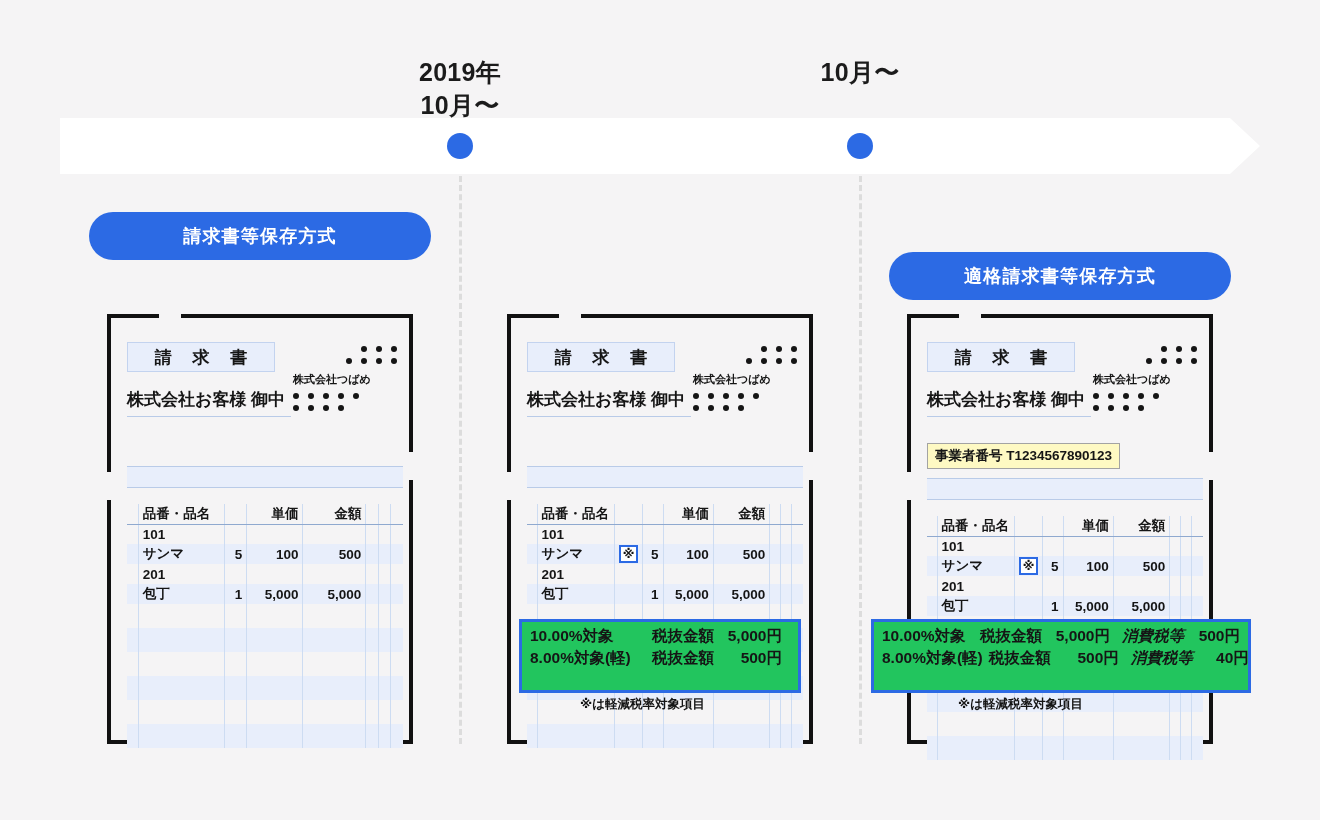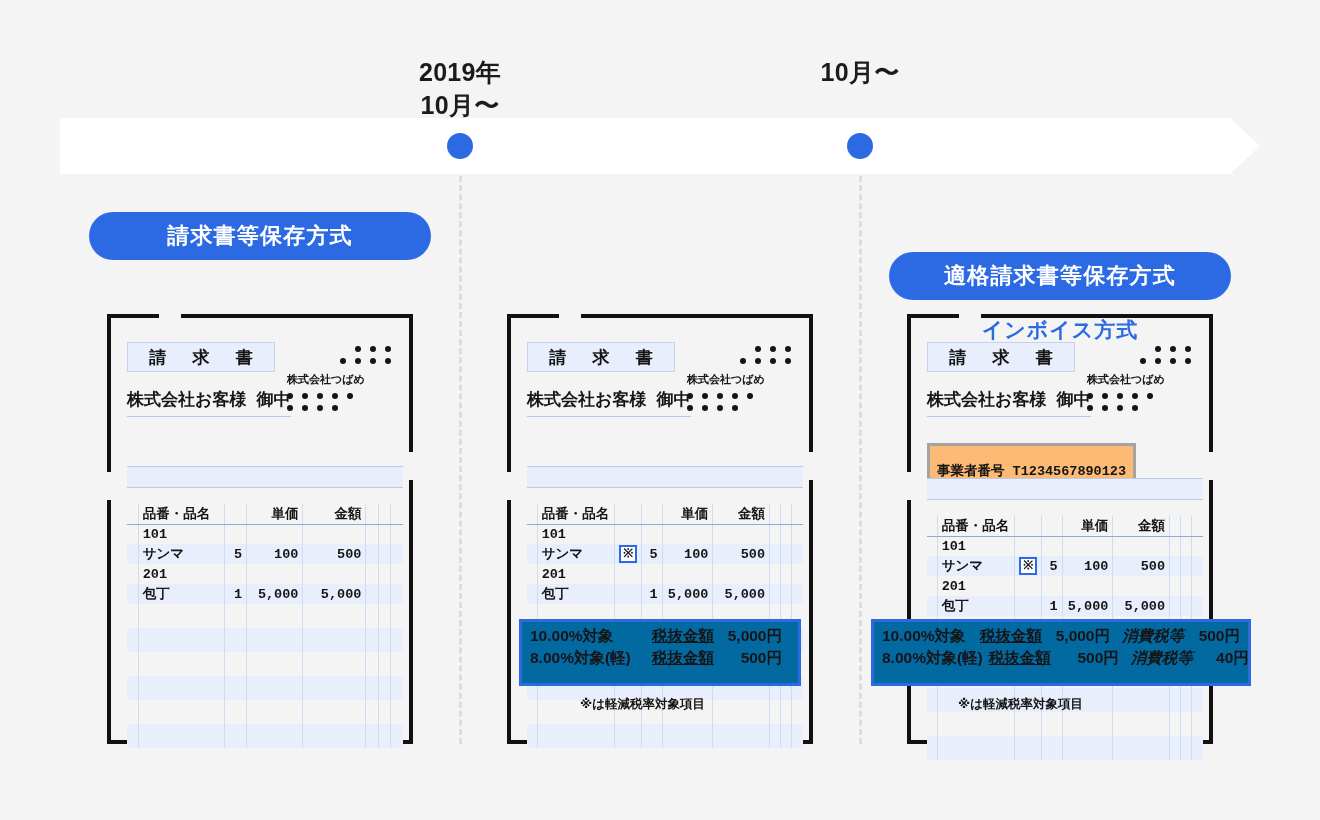--- a/index.html
+++ b/index.html
@@ -31,30 +31,30 @@
     position: absolute; top: 176px; width: 0; height: 568px;
     border-left: 3px dashed #dcdcdc;
   }
 
   
   .col { position: absolute; top: 212px; width: 400px; }
   .pill {
     width: 342px; margin: 0 auto; height: 48px; border-radius: 24px;
     background: #2c6ae4; color: #fff;
     display: flex; align-items: center; justify-content: center;
-    font-size: 22px; font-weight: 700; letter-spacing: 1.2px;
+    font-size: 18px; font-weight: 700; letter-spacing: 1.2px;
   }
   .pill.wide { width: 342px; margin-top: 40px; }
   .subtitle {
     margin-top: 16px; text-align: center;
     font-size: 21px; font-weight: 700; color: #2c6ae4; letter-spacing: 1px;
   }
 
   
-  .paper-wrap { position: absolute; top: 314px; width: 306px; height: 430px; font-family: Liberation Mono, monospace; }
+  .paper-wrap { position: absolute; top: 314px; width: 306px; height: 430px; }
   .frame { position: absolute; inset: 0; pointer-events: none; }
   .frame i { position: absolute; background: #111111; }
   
   .frame .t-l { left: 0; top: 0; height: 4px; width: 52px; }
   .frame .t-r { left: 74px; top: 0; height: 4px; right: 0; width: auto; }
   .frame .b-l { left: 0; bottom: 0; height: 4px; width: 52px; }
   .frame .b-r { left: 74px; bottom: 0; height: 4px; right: 0; width: auto; }
   .frame .l-t { left: 0; top: 0; width: 4px; height: 158px; }
   .frame .l-b { left: 0; top: 186px; width: 4px; bottom: 0; height: auto; }
   .frame .r-t { right: 0; top: 0; width: 4px; height: 138px; }
@@ -67,30 +67,30 @@
     display: flex; align-items: center; justify-content: center;
     font-size: 17px; font-weight: 700; letter-spacing: 8px; color: #151515;
     text-indent: 8px; margin-top: 24px;
   }
   .addressee {
     margin-top: 16px; width: 164px;
     font-size: 17px; font-weight: 700; color: #151515;
     padding-bottom: 5px; border-bottom: 1.5px solid #b9cbe8;
     white-space: nowrap;
   }
-  .issuer-block { position: absolute; right: 12px; top: 22px; width: 104px; text-align: left; }
+  .issuer-block { position: absolute; right: 6px; top: 22px; width: 104px; text-align: left; }
   .dotrow { display: flex; gap: 9px; margin: 6px 0; }
   .dotrow.r { justify-content: flex-end; }
   .dotrow b { width: 6px; height: 6px; border-radius: 50%; background: #151515; display: block; }
   .issuer-name { font-size: 11px; font-weight: 700; color: #151515; white-space: nowrap; margin-top: 8px; }
 
   .regno {
     position: absolute; left: 0; top: 125px;
-    border: 3px solid #a3a3a3; background: #fdba74;
-    padding: 16px 7px; font-size: 13.5px; font-weight: 700; color: #151515; white-space: nowrap;
+    border: 1px solid #a3a3a3; background: #fef9c3;
+    padding: 3px 7px; font-size: 13.5px; font-weight: 700; color: #151515; white-space: nowrap;
   }
 
   .memo-band {
     position: absolute; left: 0; right: 0; top: 148px; height: 22px;
     background: #e8eefb; border-top: 1.5px solid #b9cbe8; border-bottom: 1.5px solid #b9cbe8;
   }
   .memo-band.low { top: 160px; }
 
   
   table.inv { position: absolute; left: 0; right: 0; top: 186px; border-collapse: collapse; width: 100%; }
@@ -107,28 +107,28 @@
   table.inv .c-name { width: 74px; text-align: left; }
   table.inv .c-mark { width: 26px; text-align: center; }
   table.inv .c-qty  { width: 20px; text-align: right; }
   table.inv .c-unit { width: 50px; text-align: right; }
   table.inv .c-amt  { width: 56px; text-align: right; }
   table.inv .c-x    { width: 11px; }
   .mark-hl { display: inline-block; border: 2.5px solid #2c6ae4; background: #fff; padding: 0 2px; line-height: 14px; font-size: 12px; }
 
   
   .tax-box {
-    position: absolute; border: 3px solid #2c6ae4; background: #0369a1;
-    padding: 3px 8px 13px; z-index: 5;
+    position: absolute; border: 3px solid #2c6ae4; background: #22c55e;
+    padding: 3px 8px 20px; z-index: 5;
   }
   .tax-line { display: flex; font-size: 15.5px; font-weight: 700; color: #151515; white-space: nowrap; line-height: 1.45; }
   .tax-line .lbl { width: 122px; }
   .tax-line .lbl.r { text-align: left; padding-right: 6px; }
   .tax-line .seg { display: flex; }
-  .tax-line .seg .cap { padding-right: 6px; text-decoration: underline; }
+  .tax-line .seg .cap { padding-right: 6px; }
   .tax-line .seg .num { width: 58px; text-align: right; }
   .tax-line .seg .num.wide { width: 62px; }
   .tax-line .seg2 { display: flex; padding-left: 12px; }
   .tax-line .seg2 .cap { padding-right: 6px; font-style: italic; }
   .tax-line .seg2 .num { width: 50px; text-align: right; }
 
   .footnote {
     position: absolute; font-size: 12.5px; font-weight: 700; color: #151515; white-space: nowrap;
   }
 </style>
@@ -504,21 +504,20 @@
       <span class="seg">
         <span class="cap">税抜金額</span>
         <span class="num wide">500円</span>
       </span>
     </div>
   </div>
   <div class="footnote" style="left:580px; top:696px;">※は軽減税率対象項目</div>
 
   <div class="col" style="left:860px">
     <div class="pill wide">適格請求書等保存方式</div>
-    <div class="subtitle">インボイス方式</div>
   </div>
   <div class="paper-wrap" style="left:907px">
     <div class="frame">
       <i class="t-l"></i>
         <i class="t-r"></i>
         <i class="b-l"></i>
         <i class="b-r"></i>
       <i class="l-t"></i>
         <i class="l-b"></i>
         <i class="r-t"></i>

